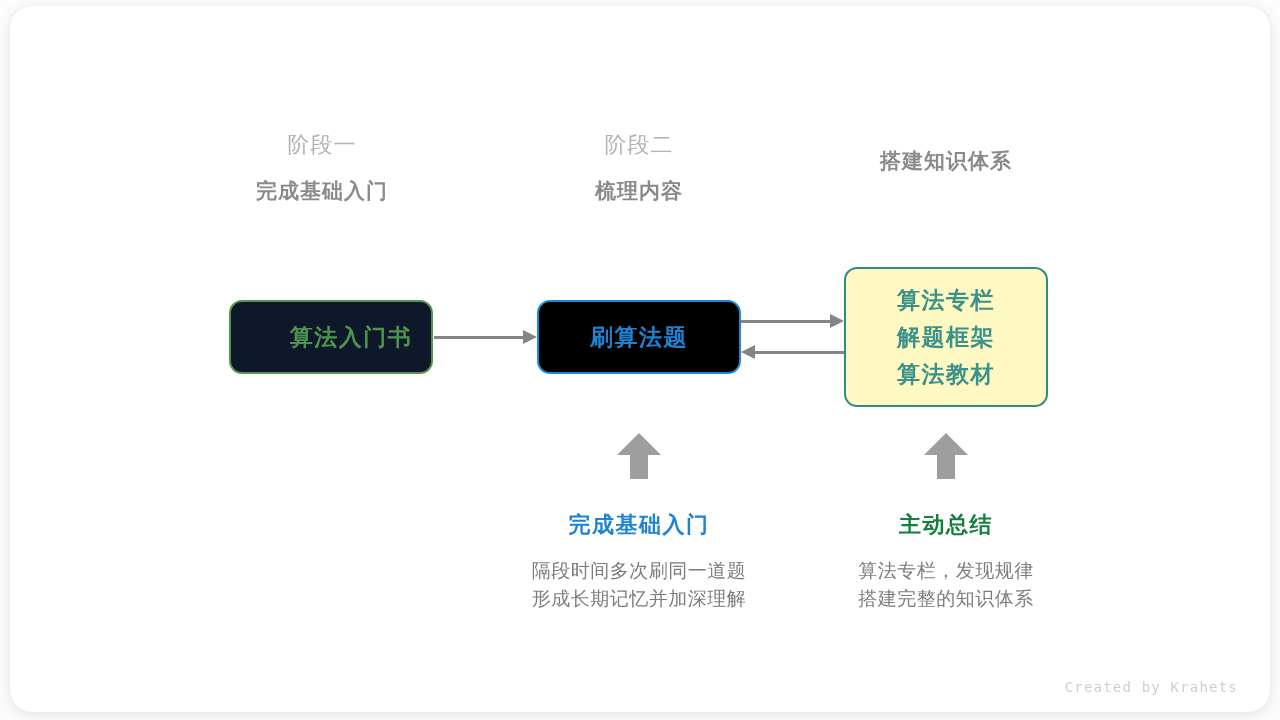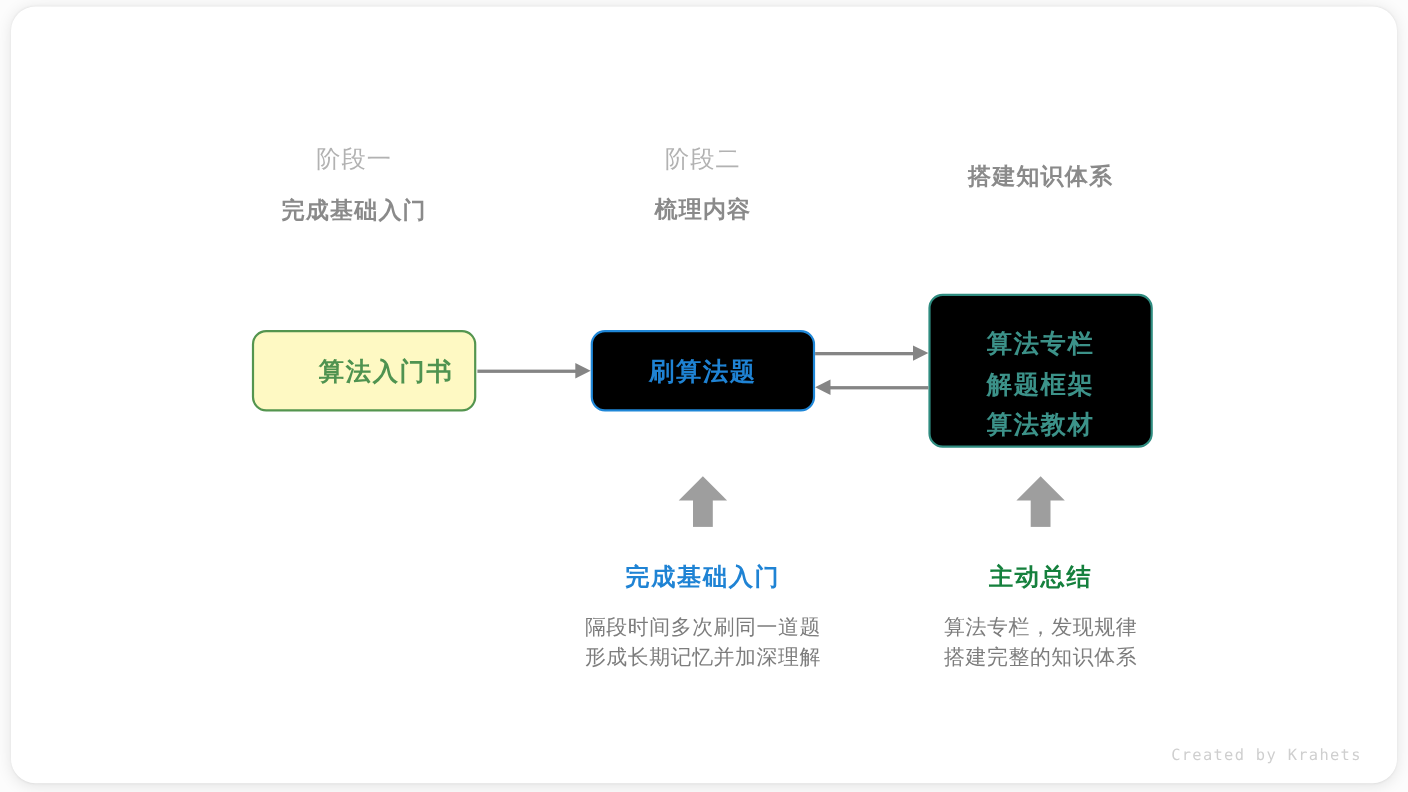--- a/index.html
+++ b/index.html
@@ -71,37 +71,36 @@
     font-size: 23px;
     font-weight: bold;
     letter-spacing: 1.5px;
     line-height: 37px;
     white-space: nowrap;
   }
 
   #node-book {
     left: 229px; top: 300px; width: 204px; height: 74px;
     border-color: #54954f;
-    background: #fef9c3;
+    background: #0f172a;
     padding-left: 40px;
   }
   #node-book .node-line { color: #4f9350; }
 
   #node-practice {
     left: 537px; top: 300px; width: 204px; height: 74px;
     border-color: #1f87d8;
     background: #000000;
   }
   #node-practice .node-line { color: #1f83d4; }
 
   #node-knowledge {
     left: 844px; top: 267px; width: 204px; height: 140px;
     border-color: #2f8c80;
-    background: #000000;
-    justify-content: flex-end;
+    background: #fef9c3;
   }
   #node-knowledge .node-line { color: #3c9289; }
 
   
   .h-arrow { position: absolute; height: 14px; }
   .h-arrow .shaft {
     position: absolute;
     top: 5.5px;
     height: 3.5px;
     background: #858585;

